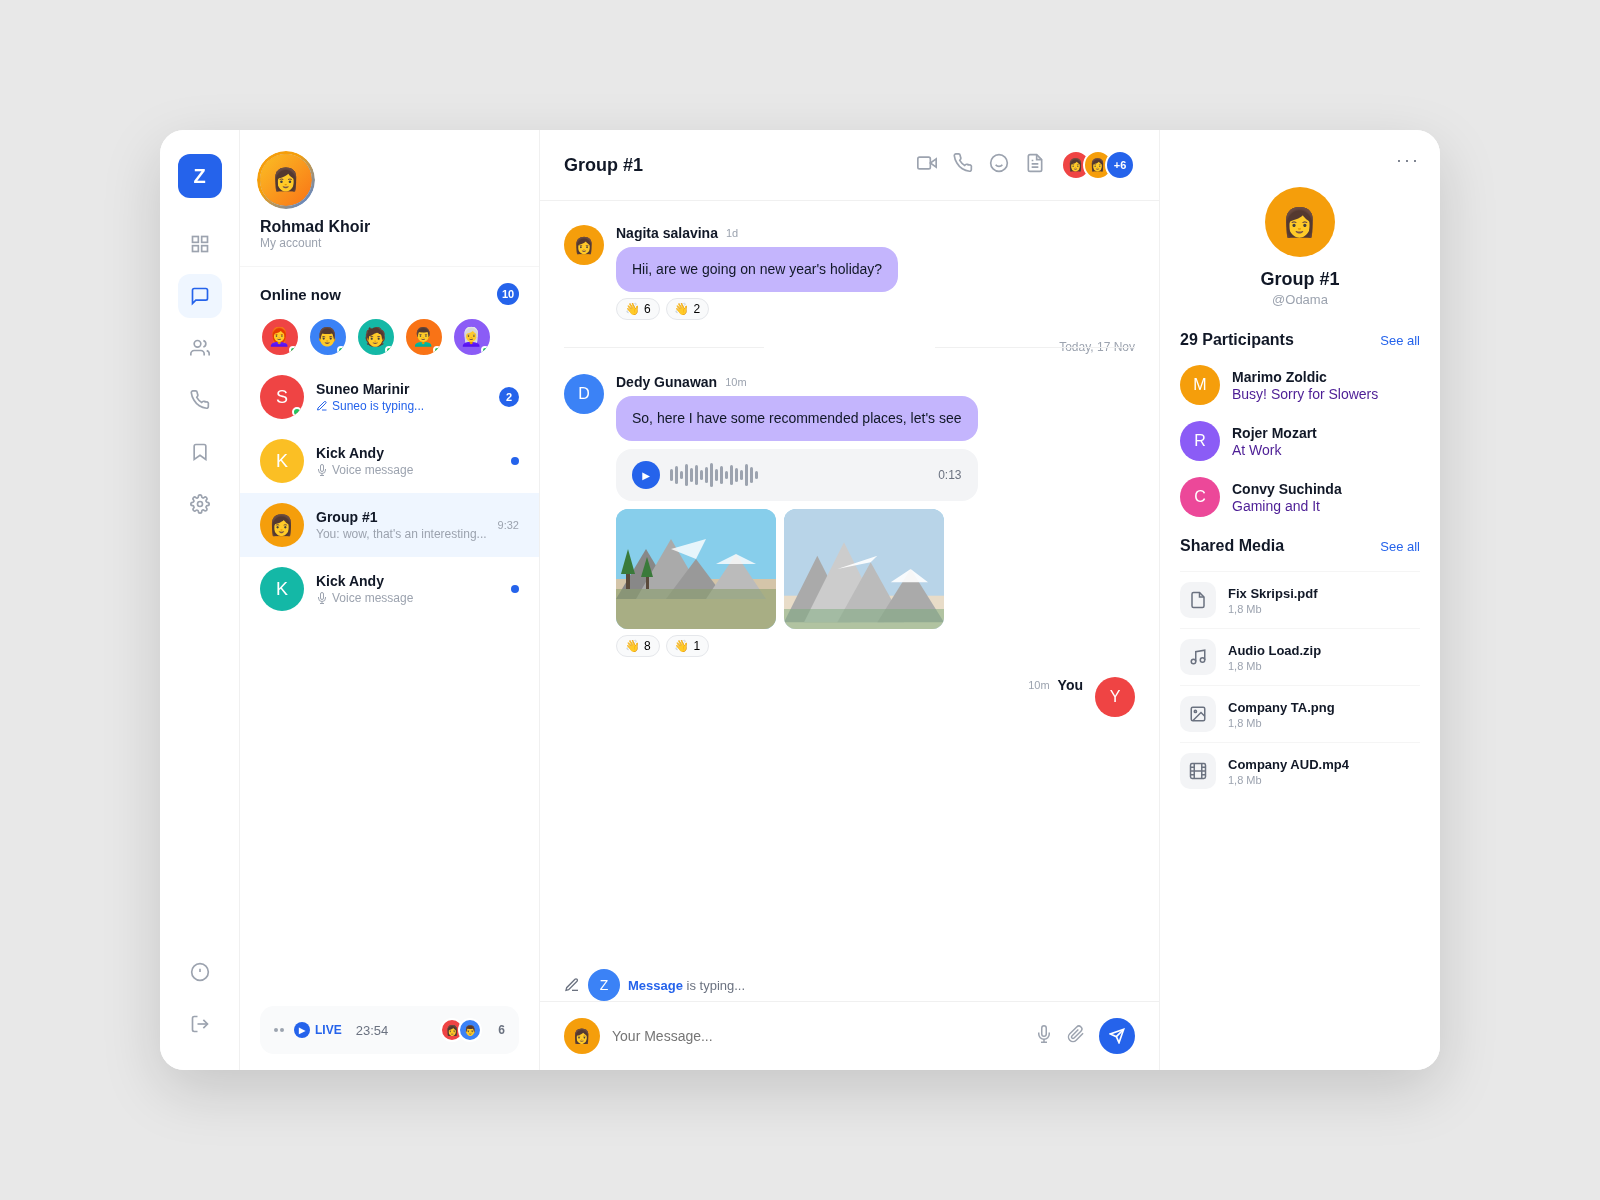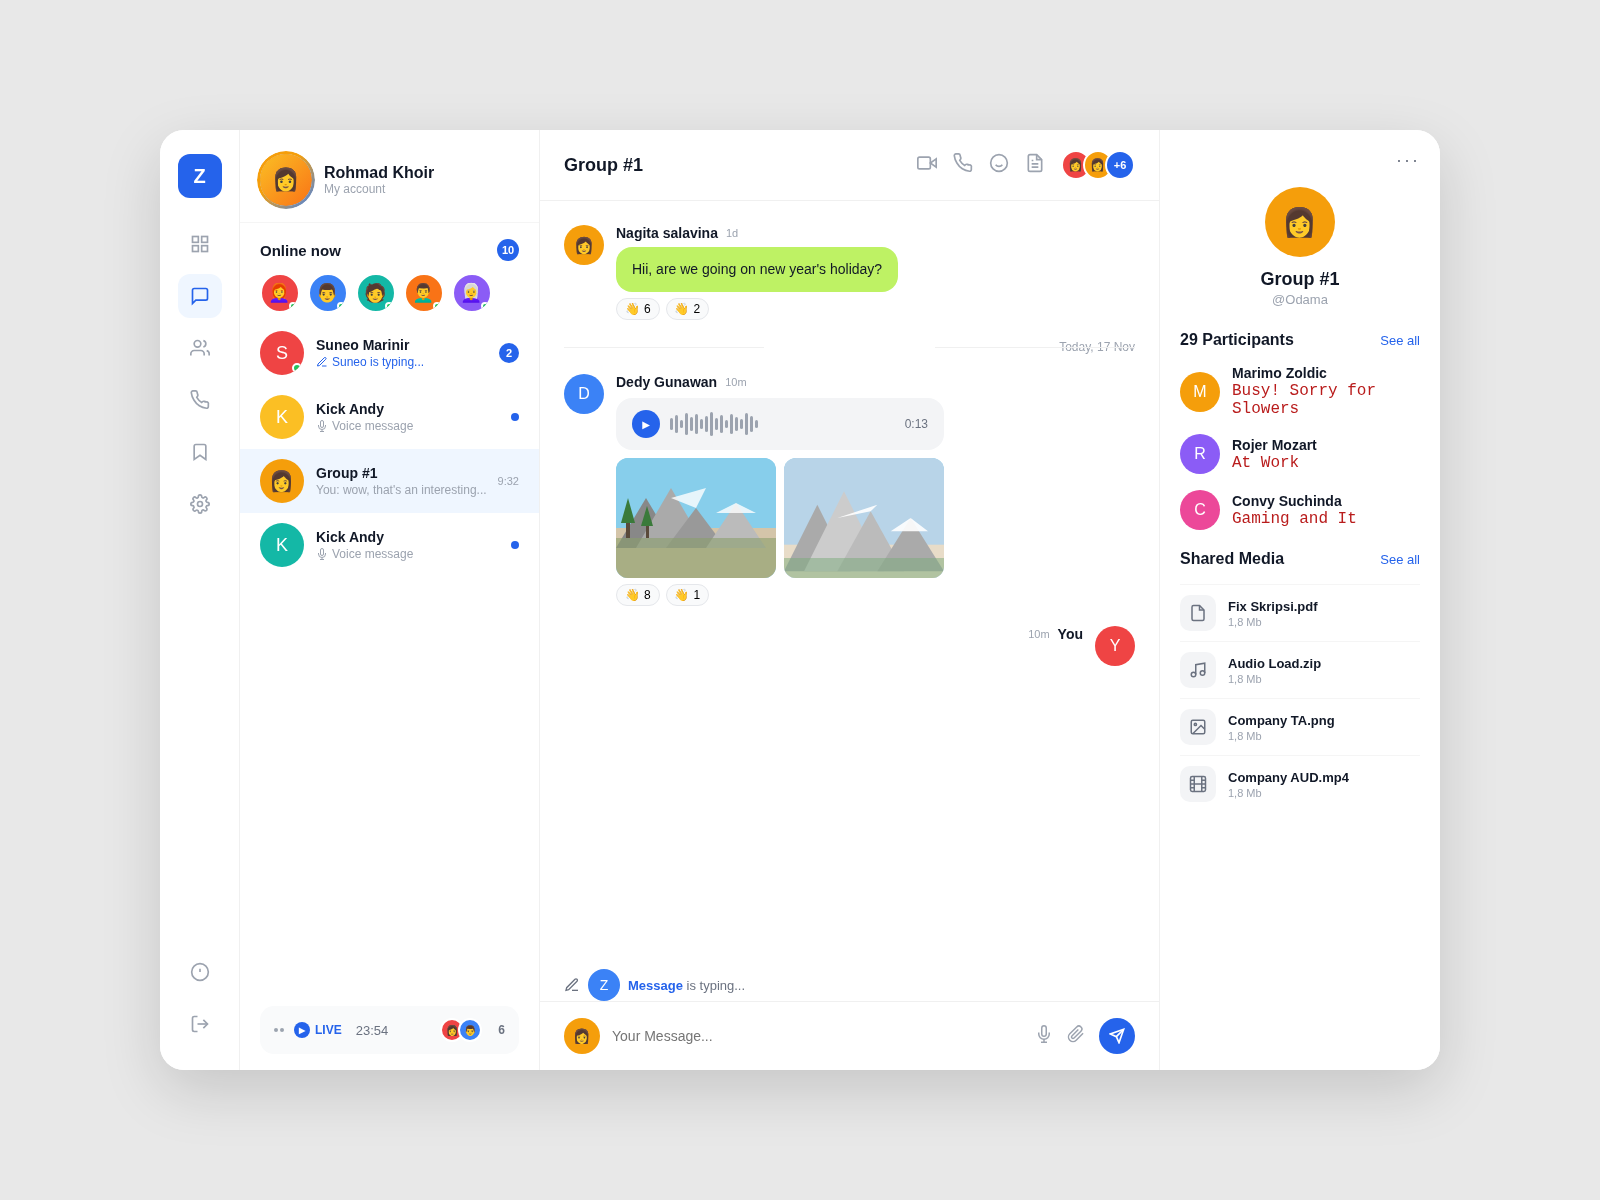--- a/index.html
+++ b/index.html
@@ -81,23 +81,24 @@
       width: 300px;
       background: #fff;
       border-right: 1px solid #f0f0f0;
       display: flex;
       flex-direction: column;
       overflow: hidden;
     }
     .sidebar-header {
       padding: 24px 20px 16px;
       display: flex;
-      align-items: center;
+      align-items: flex-start;
       gap: 12px;
       border-bottom: 1px solid #f5f5f5;
+      flex-direction: column;
     }
     .user-avatar-wrap {
       position: relative;
       width: 52px;
       height: 52px;
     }
     .user-avatar {
       width: 52px;
       height: 52px;
       border-radius: 50%;
@@ -403,21 +404,21 @@
     .chat-meta {
       display: flex;
       align-items: center;
       gap: 8px;
       margin-bottom: 6px;
     }
     .chat-message.own .chat-meta { flex-direction: row-reverse; }
     .chat-sender { font-size: 14px; font-weight: 600; color: #111827; }
     .chat-time { font-size: 11px; color: #9ca3af; }
     .bubble {
-      background: #bef264;
+      background: #c4b5fd;
       border-radius: 16px;
       padding: 12px 16px;
       font-size: 14px;
       color: #111827;
       line-height: 1.5;
     }
     .bubble.own {
       background: #2563eb;
       color: #fff;
     }
@@ -585,21 +586,21 @@
       background: #e5e7eb;
       flex-shrink: 0;
       display: flex;
       align-items: center;
       justify-content: center;
       font-size: 16px;
       overflow: hidden;
     }
     .p-info { flex: 1; }
     .p-name { font-size: 14px; font-weight: 600; color: #111827; }
-    .p-status { font-size: 16px; color: #b91c1c; margin-top: 1px; font-family: Liberation Mono, monospace; }
+    .p-status { font-size: 14px; color: #4c1d95; margin-top: 1px; }
 
     .media-item {
       display: flex;
       align-items: center;
       gap: 12px;
       padding: 10px 0;
       border-top: 1px solid #f5f5f5;
     }
     .media-icon {
       width: 36px;
@@ -894,20 +895,21 @@
 
       <div class="date-divider">Today, 17 Nov</div>
 
       <div class="chat-message">
         <div class="chat-avatar" style="background:#3b82f6;color:#fff;">D</div>
         <div class="chat-bubble-wrap">
           <div class="chat-meta">
             <span class="chat-sender">Dedy Gunawan</span>
             <span class="chat-time">10m</span>
           </div>
+          <div class="bubble">So, here I have some recommended places, let's see</div>
 
           <div class="voice-bubble" style="margin-top:8px;">
             <div class="play-btn">▶</div>
             <div class="waveform">
               <div class="wave-bar" style="height:12px;background:#9ca3af;"></div>
               <div class="wave-bar" style="height:18px;background:#9ca3af;"></div>
               <div class="wave-bar" style="height:8px;background:#9ca3af;"></div>
               <div class="wave-bar" style="height:22px;background:#9ca3af;"></div>
               <div class="wave-bar" style="height:14px;background:#9ca3af;"></div>
               <div class="wave-bar" style="height:20px;background:#9ca3af;"></div>

